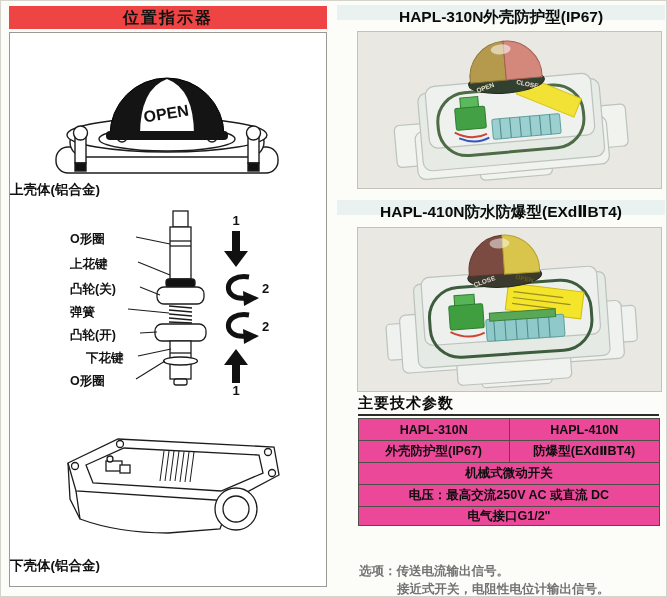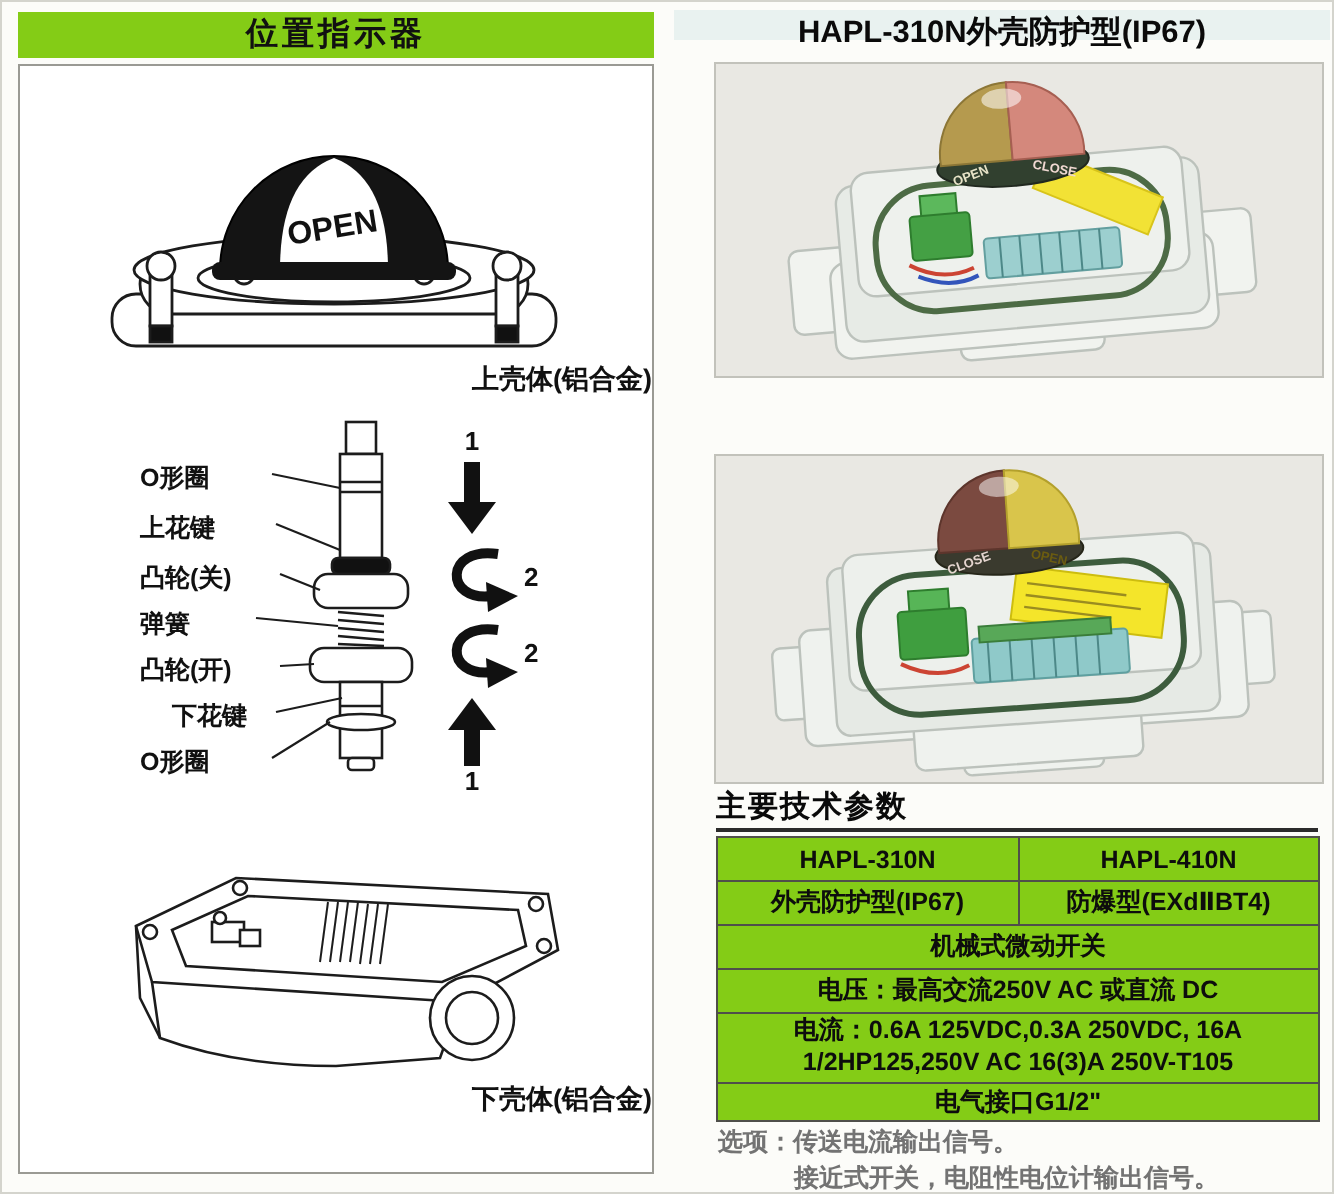--- a/index.html
+++ b/index.html
@@ -1,46 +1,46 @@
 <!DOCTYPE html>
 <html><head>
 <meta charset="utf-8">
 <style>
   html,body{margin:0;padding:0;}
   body{width:667px;height:597px;background:#f2f1ec;font-family:"Liberation Sans","DejaVu Sans",sans-serif;}
   #page{position:relative;width:665px;height:595px;background:#fcfcf9;border:1px solid #d4d4cd;overflow:hidden;}
 
   
-  .ltitle{position:absolute;left:8px;top:5px;width:318px;height:23px;background:#84cc16;
+  .ltitle{position:absolute;left:8px;top:5px;width:318px;height:23px;background:#ef4444;
           font-weight:bold;font-size:16px;line-height:23px;text-align:center;color:#111;letter-spacing:2px;}
   .lbox{position:absolute;left:8px;top:31px;width:316px;height:553px;border:1px solid #9a9a94;background:#fff;}
   .fig1{position:absolute;left:34px;top:10px;width:246px;height:136px;}
-  .cap{position:absolute;width:100%;text-align:right;font-weight:bold;font-size:13.5px;color:#111;}
+  .cap{position:absolute;width:100%;text-align:left;font-weight:bold;font-size:13.5px;color:#111;}
   .cap1{top:148px;}
   .fig2wrap{position:absolute;left:0;top:176px;width:316px;height:186px;}
   .fig2svg{position:absolute;left:0;top:0;width:316px;height:186px;}
   .plabel{position:absolute;left:60px;font-weight:bold;font-size:12.5px;color:#111;white-space:nowrap;}
   .pl0{top:22px;} .pl1{top:47px;} .pl2{top:72px;} .pl3{top:95px;} .pl4{top:118px;} .pl5{top:141px;margin-left:16px;} .pl6{top:164px;}
   .cap2{top:366px;}
   .fig3{position:absolute;left:38px;top:388px;width:240px;height:116px;}
-  .cap3{top:508px;}
+  .cap3{top:524px;}
 
   
   .rtitle{position:absolute;left:336px;width:328px;height:15px;background:#e9f2f0;
           font-weight:bold;font-size:15.5px;line-height:23px;text-align:center;color:#0a0a0a;white-space:nowrap;}
   .rt1{top:4px;} .rt2{top:199px;}
   .photo{position:absolute;left:356px;width:303px;background:#e9e8e3;border:1px solid #c2c2bb;}
   .ph1{top:30px;height:156px;} .ph2{top:226px;height:163px;}
   .photo svg{display:block;width:100%;height:100%;}
 
   .specshead{position:absolute;left:357px;top:393px;width:301px;height:20px;font-weight:bold;font-size:15px;
              color:#0a0a0a;border-bottom:2px solid #2b2b2b;letter-spacing:1px;}
   table.specs{position:absolute;left:357px;top:417px;width:302px;border-collapse:collapse;table-layout:fixed;}
   table.specs td{border:1px solid #4f4f4a;font-weight:bold;font-size:12.5px;color:#0d0d0d;
-                 text-align:center;vertical-align:middle;padding:0 2px;background:#84cc16;}
+                 text-align:center;vertical-align:middle;padding:0 2px;background:#ec4899;}
   tr.h22 td{height:21px;} tr.h36 td{height:34px;} tr.h19 td{height:18px;}
   .cell2{line-height:1.25;}
 
   .options{position:absolute;left:358px;top:561px;font-weight:bold;font-size:12.5px;color:#737373;line-height:1.45;}
   .optline2{padding-left:38px;}
 
   svg text{font-family:"Liberation Sans","DejaVu Sans",sans-serif;}
 </style>
 </head>
 <body>
@@ -225,20 +225,21 @@
           <path d="M152,9 A 36 36 0 0 0 116,48 L152,48 Z" fill="#b59a4e" stroke="#8c7636"></path>
           <path d="M152,9 A 36 36 0 0 1 188,48 L152,48 Z" fill="#d4887c" stroke="#a65f52"></path>
           <ellipse cx="149" cy="17" rx="10" ry="5" fill="#ffffff" opacity="0.55"></ellipse>
           <text x="131" y="56" font-size="6.5" font-weight="bold" fill="#e8e4c8" text-anchor="middle" transform="rotate(-16 131 56)">OPEN</text>
           <text x="172" y="56" font-size="6.5" font-weight="bold" fill="#f0d8d2" text-anchor="middle" transform="rotate(16 172 56)">CLOSE</text>
         </g>
       </g>
     </svg>
   </div>
 
+  <div class="rtitle rt2">HAPL-410N防水防爆型(EXdⅡBT4)</div>
 
   <div class="photo ph2">
     <svg viewBox="0 0 303 163">
       <g transform="rotate(-4 150 95)">
         <g fill="#eff2ee" stroke="#bcc2bc" stroke-width="1.2">
           <rect x="28" y="88" width="28" height="36" rx="4"></rect>
           <rect x="250" y="86" width="28" height="36" rx="4"></rect>
           <rect x="120" y="138" width="70" height="20" rx="4"></rect>
           <rect x="42" y="80" width="222" height="58" rx="6"></rect>
           <rect x="96" y="118" width="114" height="36" rx="5"></rect>
@@ -283,26 +284,20 @@
       <tr class="h22">
         <td>外壳防护型(IP67)</td>
         <td>防爆型(EXdⅡBT4)</td>
       </tr>
       <tr class="h22">
         <td colspan="2">机械式微动开关</td>
       </tr>
       <tr class="h22">
         <td colspan="2">电压：最高交流250V AC 或直流 DC</td>
       </tr>
-      <tr class="h36">
-        <td colspan="2" class="cell2">
-          <div>电流：0.6A 125VDC,0.3A  250VDC, 16A</div>
-          <div>1/2HP125,250V AC 16(3)A 250V-T105</div>
-        </td>
-      </tr>
       <tr class="h19">
         <td colspan="2">电气接口G1/2"</td>
       </tr>
     </tbody>
   </table>
 
   <div class="options">
     <div>选项：传送电流输出信号。</div>
     <div class="optline2">接近式开关，电阻性电位计输出信号。</div>
   </div>

